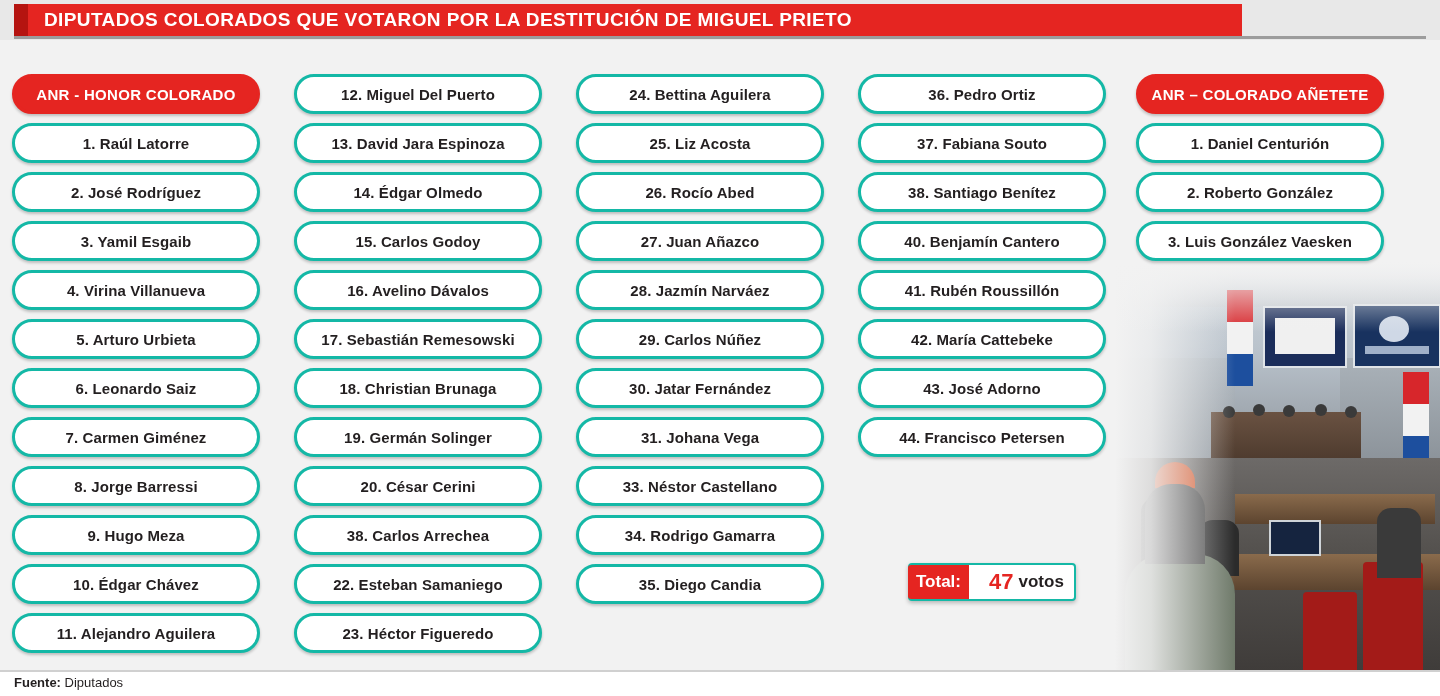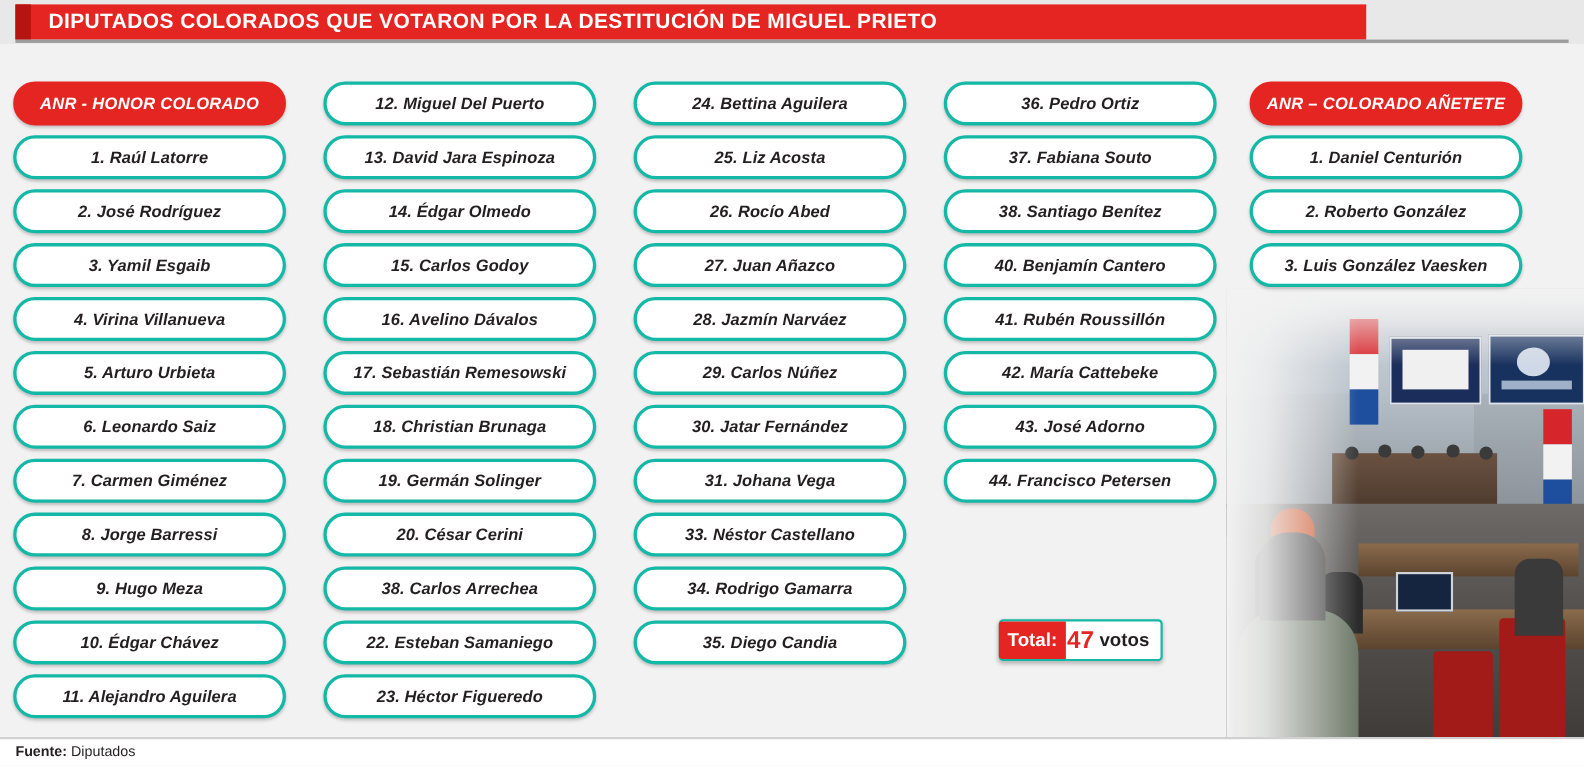--- a/index.html
+++ b/index.html
@@ -183,21 +183,20 @@
     height: 40px;
     margin-bottom: 9px;
     border-radius: 20px;
     background: #ffffff;
     border: 3px solid #14b8a6;
     box-shadow: 0 2px 3px rgba(0,0,0,0.22);
     display: flex;
     align-items: center;
     justify-content: center;
     box-sizing: border-box;
-    font-style: italic;
   }
   .pill span {
     font-size: 15px;
     font-weight: bold;
     color: #231f20;
     letter-spacing: 0.1px;
     white-space: nowrap;
   }
   .pill.header {
     background: #e52521;
@@ -231,21 +230,21 @@
     height: 34px;
     line-height: 34px;
     padding: 0 8px;
     margin: -2px 0 -2px -2px;
     border-radius: 3px 0 0 3px;
   }
   #total-number {
     color: #e52521;
     font-size: 22px;
     font-weight: bold;
-    padding: 0 5px 0 1px;
+    padding: 0 5px 0 20px;
   }
   #total-unit {
     color: #231f20;
     font-size: 17px;
     font-weight: bold;
   }
 
   
   #footer {
     position: absolute;

